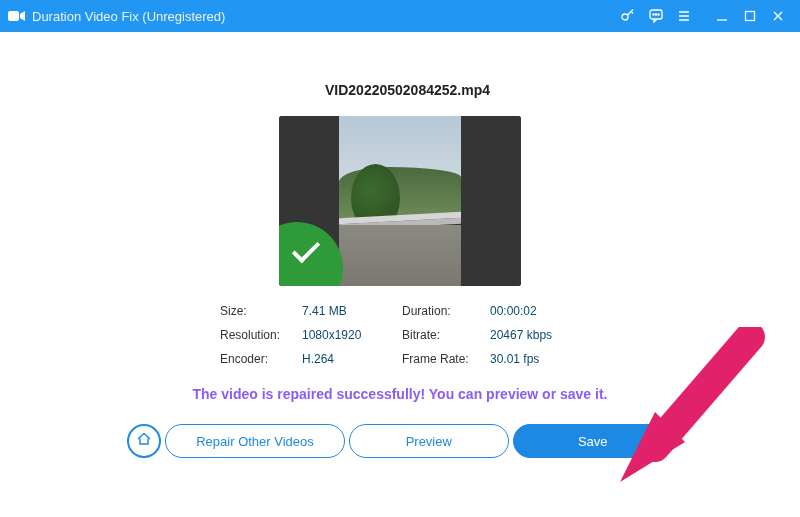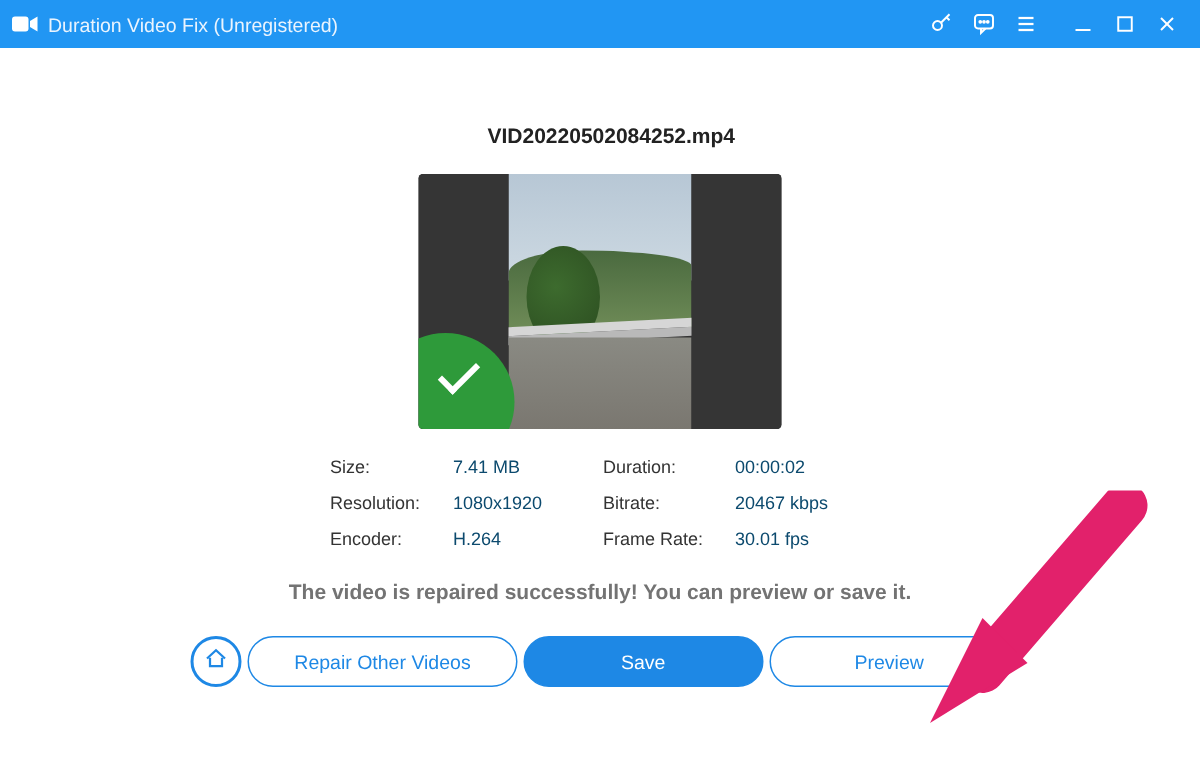--- a/index.html
+++ b/index.html
@@ -103,21 +103,21 @@
     font-size: 12px;
     text-align: left;
     color: #555;
   }
   .info .lbl { font-weight: 400; color: #333; }
   .info .val { color: #0c4a6e; }
 
   .success-msg {
     font-size: 14px;
     font-weight: 700;
-    color: #737373;
+    color: #8b5cf6;
     margin-bottom: 22px;
   }
 
   
   .btn-row {
     display: flex;
     align-items: center;
     justify-content: center;
     gap: 4px;
     text-align: right;
@@ -251,25 +251,25 @@
       <span>
         <svg width="16" height="16" viewBox="0 0 16 16" fill="none" stroke="#1e88e5" stroke-width="1.5">
             <path d="M2 8 L8 2.5 L14 8"></path>
             <path d="M4 7.5 V13 H12 V7.5"></path>
           </svg>
       </span>
     </div>
     <div class="pill-btn">
       <span>Repair Other Videos</span>
     </div>
+    <div class="pill-btn">
+      <span>Preview</span>
+    </div>
     <div class="pill-btn primary">
       <span>Save</span>
-    </div>
-    <div class="pill-btn">
-      <span>Preview</span>
     </div>
   </div>
 
   <svg class="arrow-overlay" viewBox="0 0 170 170">
     <defs></defs>
     <path d="M150 10 L55 120" stroke="#e2216b" stroke-width="30" stroke-linecap="round"></path>
     <polygon points="20,155 85,115 55,85" fill="#e2216b"></polygon>
   </svg>
 </div>
 

